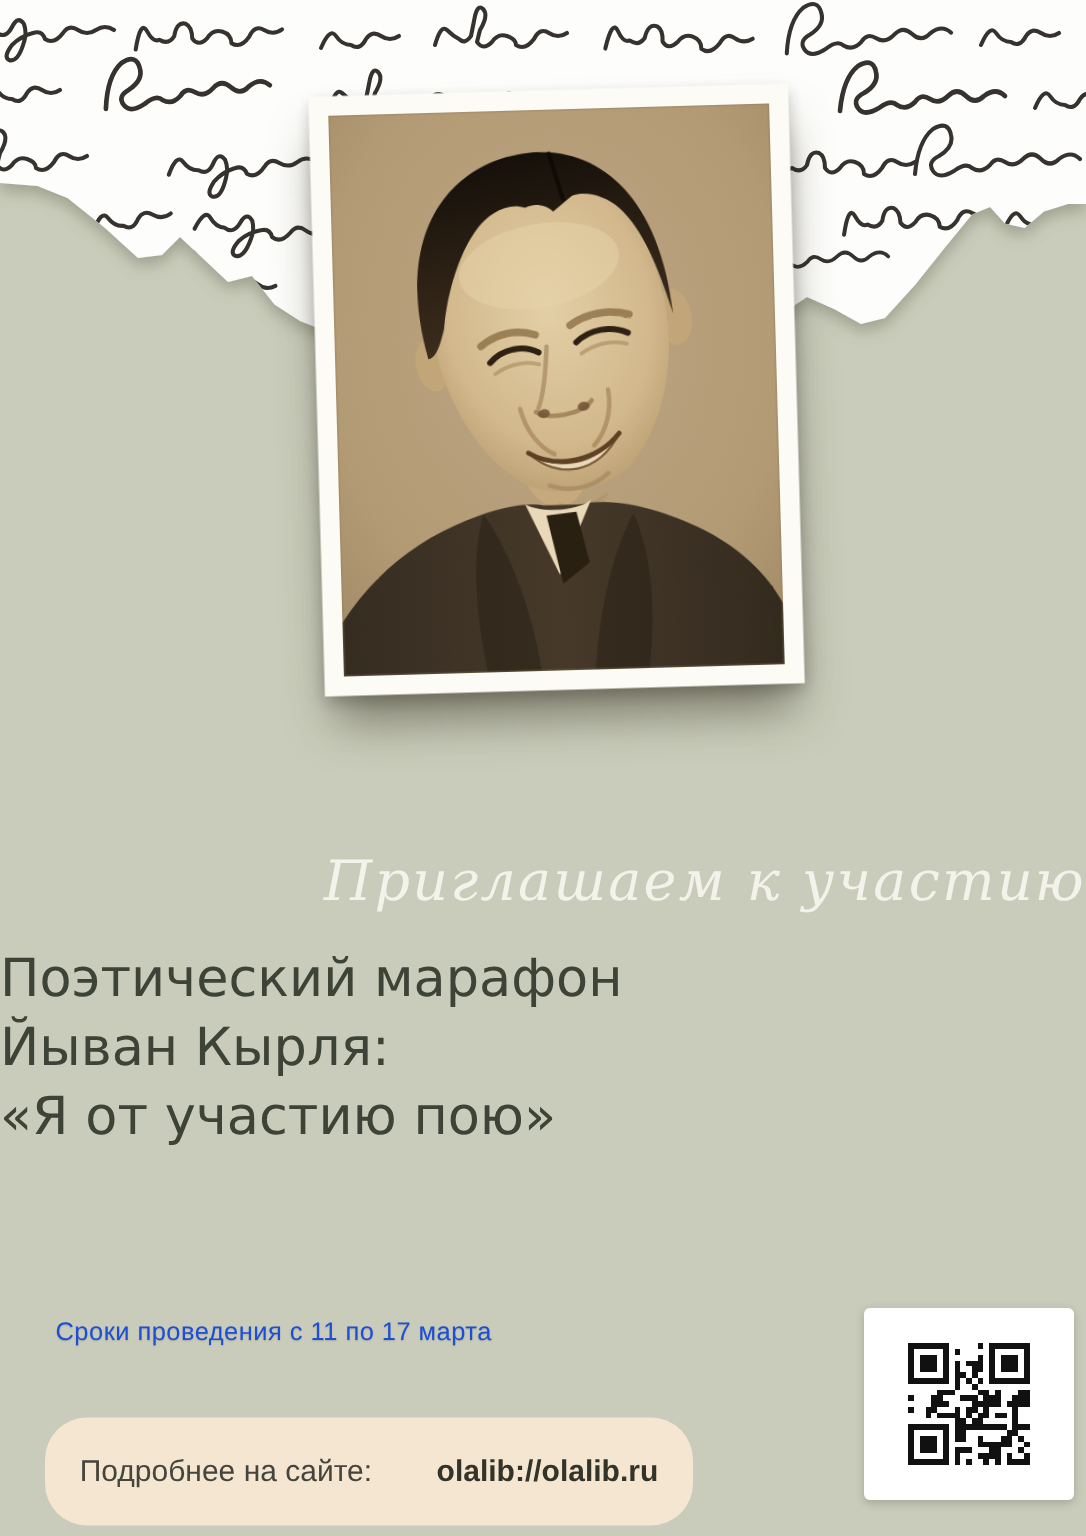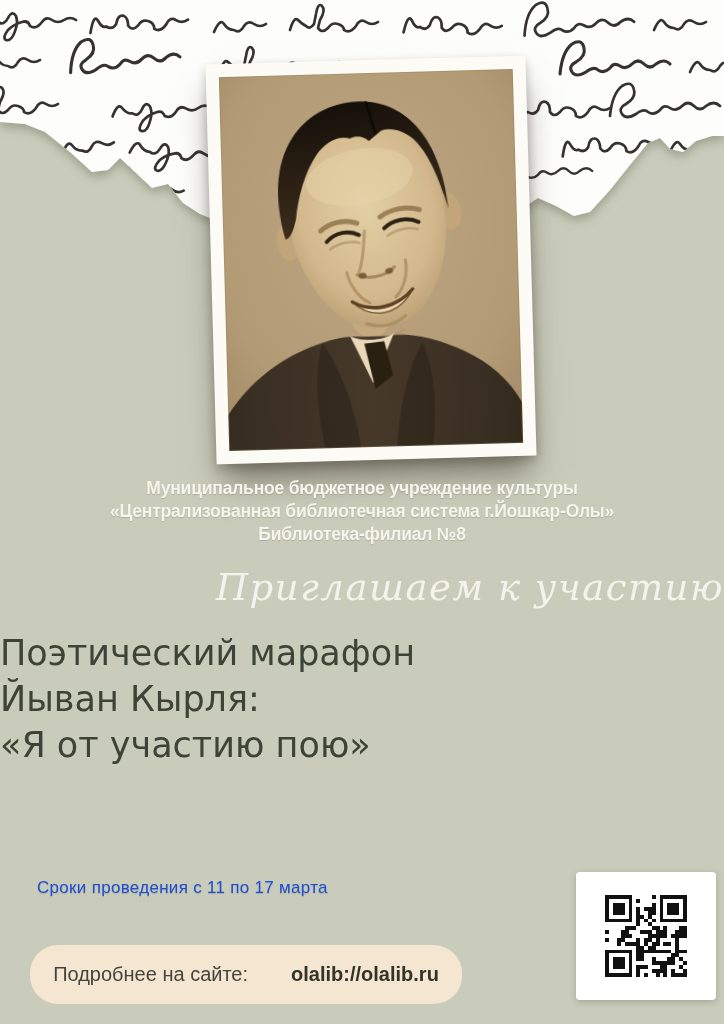--- a/index.html
+++ b/index.html
@@ -42,21 +42,21 @@
     font-size:35px;line-height:46px;
   }
   .dates{
     position:absolute;left:37px;top:878px;z-index:3;
     color:#1d4ed8;font-weight:normal;font-size:17px;letter-spacing:.3px;
     text-shadow:0 1px 1px rgba(90,95,80,.3);
   }
 
   
   .website-pill{
-    position:absolute;left:30px;top:945px;width:432px;height:59px;z-index:3;
+    position:absolute;left:30px;top:945px;width:432px;height:72px;z-index:3;
     background:#f4e6d1;border-radius:28px;
     display:flex;align-items:center;justify-content:center;
     font-size:20px;color:#45453d;gap:36px;
   }
   .website-pill .prefix{font-weight:normal;margin-right:7px;}
   .website-pill .url{font-weight:bold;color:#333329;text-decoration:none;}
 
   
   .qr-card{
     position:absolute;left:576px;top:872px;width:140px;height:128px;z-index:3;
@@ -185,25 +185,20 @@
 
       <path d="M-4 376 L-4 346 C20 308 52 286 84 274 C108 265 124 263 136 265 L160 265 C182 261 210 268 238 282 C266 296 288 318 298 344 L298 376 Z" fill="url(#suitg)"></path>
       <path d="M124 264 L146 312 L168 262 C158 270 134 270 124 264 Z" fill="#ead9b8"></path>
       <path d="M138 272 L158 270 L166 304 L148 318 Z" fill="#2a2012"></path>
       <path d="M96 270 C110 290 126 330 132 376 L96 376 C88 330 88 296 96 270 Z" fill="#241c12" opacity="0.45"></path>
       <path d="M196 272 C184 292 172 330 168 376 L204 376 C210 330 206 296 196 272 Z" fill="#241c12" opacity="0.45"></path>
       <rect x="0" y="0" width="294" height="376" fill="none" stroke="#8e7a58" stroke-width="2" opacity="0.35"></rect>
     </svg>
   </div>
 
-  <div class="org-block">
-    <div>Муниципальное бюджетное учреждение культуры</div>
-    <div>«Централизованная библиотечная система г.Йошкар-Олы»</div>
-    <div>Библиотека-филиал №8</div>
-  </div>
 
   <div class="invitation">Приглашаем к участию</div>
 
   <div class="event-title">
     <div>Поэтический марафон</div>
     <div>Йыван Кырля:</div>
     <div>«Я от участию пою»</div>
   </div>
 
   <div class="dates">Сроки проведения с 11 по 17 марта</div>

